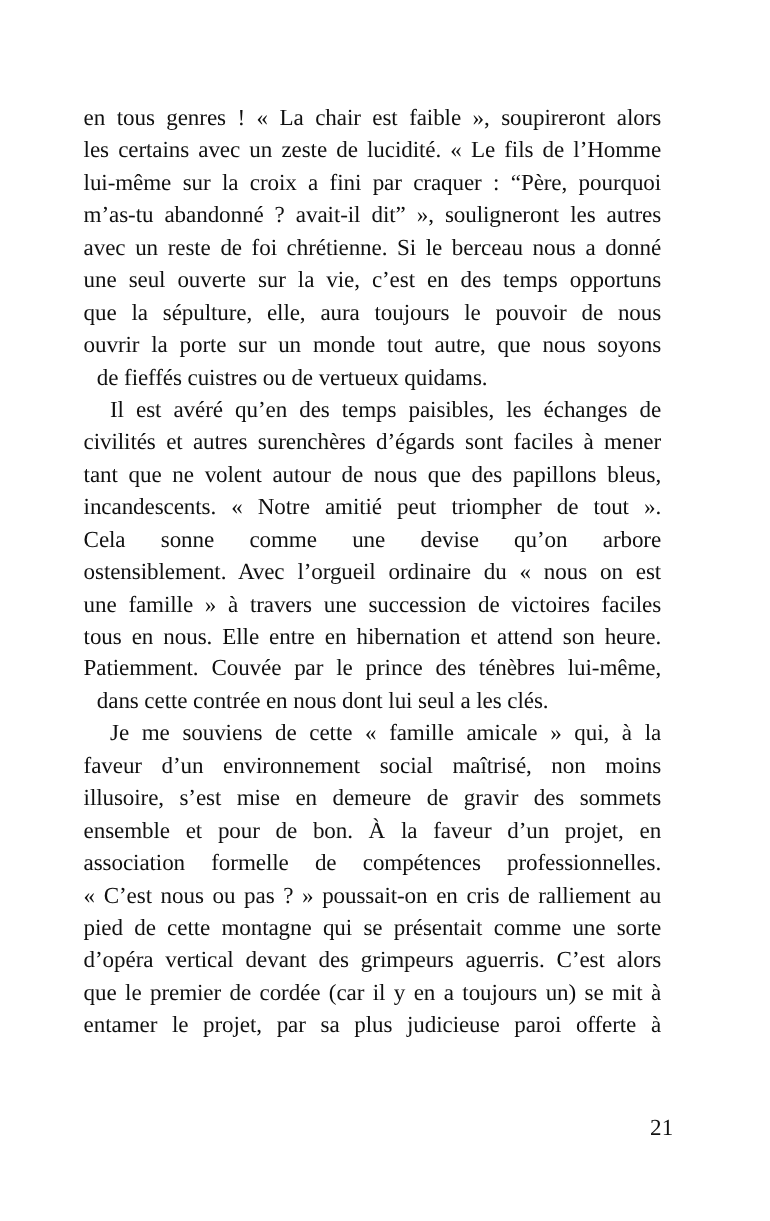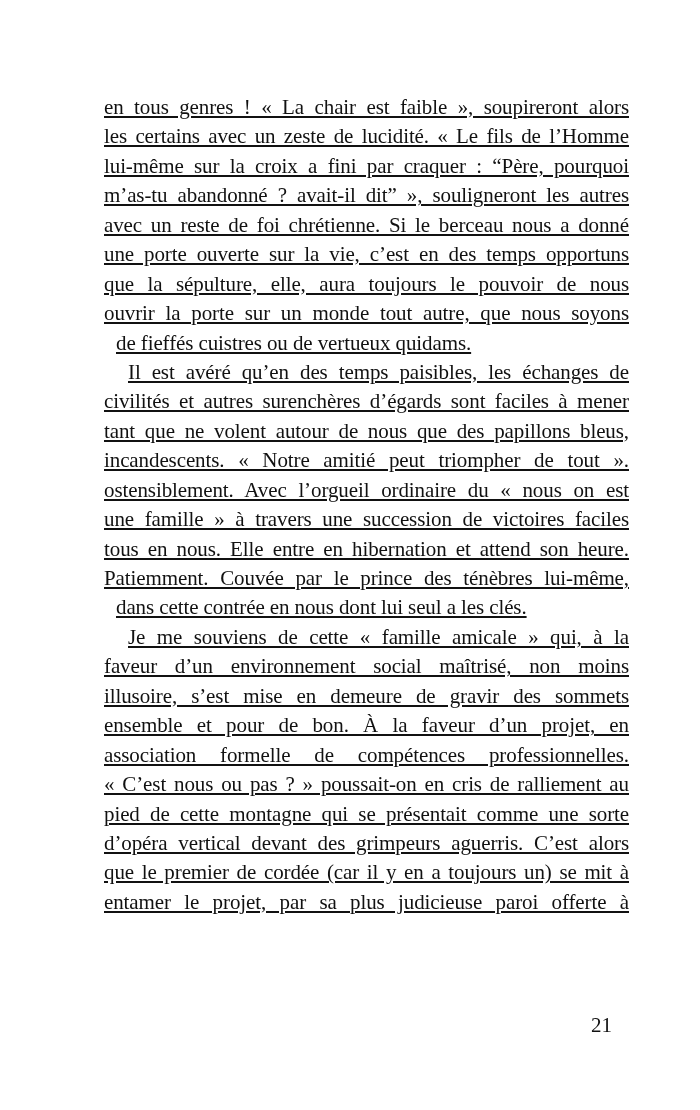--- a/index.html
+++ b/index.html
@@ -10,24 +10,23 @@
     body {
       width: 700px;
       height: 1110px;
       position: relative;
       overflow: hidden;
       font-family: "Liberation Serif", "DejaVu Serif", serif;
       color: #111111;
     }
     .page {
       position: absolute;
-      left: 104px;
+      left: 76px;
       top: 93px;
       width: 525px;
-      text-decoration: underline;
     }
     .line {
       display: block;
       height: 29.45px;
       line-height: 29.45px;
       font-size: 21px;
       white-space: nowrap;
       text-align: justify;
       text-align-last: justify;
       letter-spacing: -0.1px;
@@ -52,31 +51,32 @@
 <body>
 
 <div class="page">
 
   <div>
     <span class="line">en tous genres ! « La chair est faible », soupireront alors</span>
     <span class="line">les certains avec un zeste de lucidité. « Le fils de l’Homme</span>
     <span class="line">lui-même sur la croix a fini par craquer : “Père, pourquoi</span>
     <span class="line">m’as-tu abandonné ? avait-il dit” », souligneront les autres</span>
     <span class="line">avec un reste de foi chrétienne. Si le berceau nous a donné</span>
-    <span class="line">une porte ouverte sur la vie, c’est en des temps opportuns</span>
+    <span class="line">une seul ouverte sur la vie, c’est en des temps opportuns</span>
     <span class="line">que la sépulture, elle, aura toujours le pouvoir de nous</span>
     <span class="line">ouvrir la porte sur un monde tout autre, que nous soyons</span>
     <span class="line last">de fieffés cuistres ou de vertueux quidams.</span>
   </div>
 
   <div>
     <span class="line indent">Il est avéré qu’en des temps paisibles, les échanges de</span>
     <span class="line">civilités et autres surenchères d’égards sont faciles à mener</span>
     <span class="line">tant que ne volent autour de nous que des papillons bleus,</span>
     <span class="line">incandescents. « Notre amitié peut triompher de tout ».</span>
+    <span class="line">Cela sonne comme une devise qu’on arbore</span>
     <span class="line">ostensiblement. Avec l’orgueil ordinaire du « nous on est</span>
     <span class="line">une famille » à travers une succession de victoires faciles</span>
     <span class="line">tous en nous. Elle entre en hibernation et attend son heure.</span>
     <span class="line">Patiemment. Couvée par le prince des ténèbres lui-même,</span>
     <span class="line last">dans cette contrée en nous dont lui seul a les clés.</span>
   </div>
 
   <div>
     <span class="line indent">Je me souviens de cette « famille amicale » qui, à la</span>
     <span class="line">faveur d’un environnement social maîtrisé, non moins</span>

